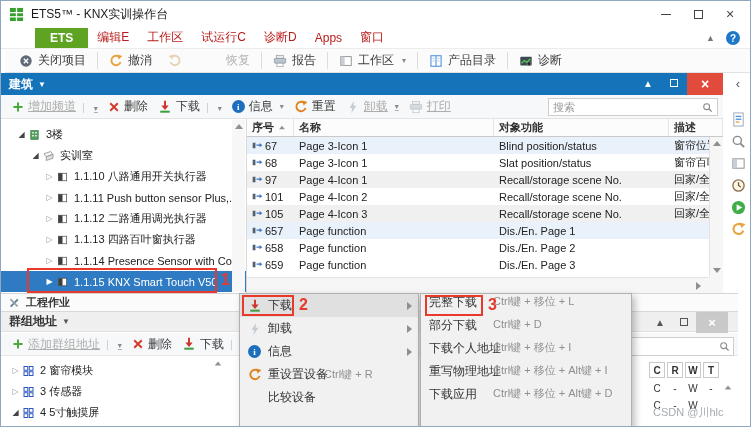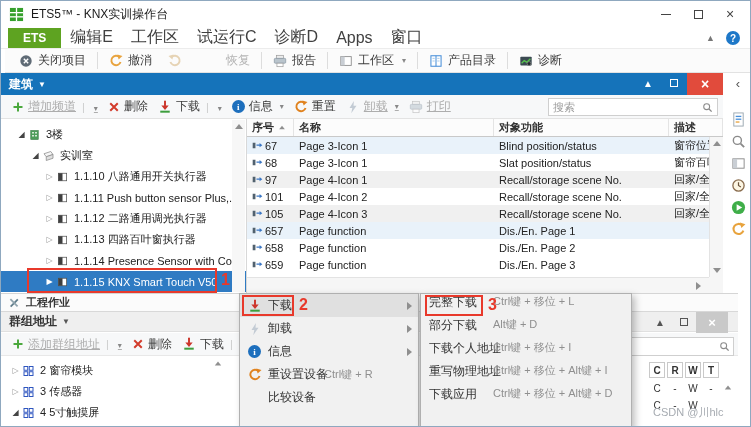--- a/index.html
+++ b/index.html
@@ -11,23 +11,23 @@
   }
   
   .titlebar{position:absolute;top:0;left:0;right:0;height:26px;display:flex;align-items:center;padding-left:8px;background:#fff;}
   .app-icon{width:15px;height:15px;flex:0 0 15px;}
   .win-title{margin-left:7px;font-size:12px;color:#1a1a1a;}
   .win-controls{position:absolute;right:4px;top:0;height:26px;display:flex;align-items:center;}
   .wc{width:32px;height:24px;display:flex;align-items:center;justify-content:center;color:#444;font-size:14px;}
   .wc .maxbox{width:9px;height:9px;border:1px solid #444;display:inline-block;}
   .wc .minline{width:10px;height:0;border-top:1.5px solid #444;display:inline-block;}
   
-  .menubar{position:absolute;top:26px;left:0;right:0;height:22px;display:flex;align-items:center;background:#fff;border-bottom:1px solid #ececec;}
+  .menubar{position:absolute;top:26px;left:0;right:0;height:22px;display:flex;align-items:center;background:#fff;border-bottom:1px solid #ececec;padding-left:27px;}
   .menu-ets{background:#5ea321;color:#fff;font-weight:bold;padding:3px 15px;margin-left:7px;font-size:12px;}
-  .menu-item{padding:3px 9px;color:#404040;font-size:16px;}
+  .menu-item{padding:3px 9px;color:#b91c1c;font-size:12px;}
   .menubar-right{position:absolute;right:10px;top:0;height:22px;display:flex;align-items:center;gap:11px;}
   .chev-up{color:#777;font-size:9px;}
   .help-badge{width:14px;height:14px;border-radius:50%;background:#1e78c8;color:#fff;font-size:10px;font-weight:bold;display:flex;align-items:center;justify-content:center;}
   
   .main-toolbar{position:absolute;top:48px;left:4px;right:0;height:24px;display:flex;align-items:center;background:#fbfbfb;border-bottom:1px solid #e2e2e2;padding-left:6px;}
   .tb-btn{display:flex;align-items:center;gap:5px;padding:0 8px;height:22px;font-size:12px;color:#3c3c3c;white-space:nowrap;}
   .tb-btn.disabled{color:#b5b5b5;gap:44px;}
   .tb-sep{width:1px;height:17px;background:#ddd;margin:0 3px;flex:0 0 1px;}
   .caret::after{content:"▾";font-size:8px;color:#888;margin-left:3px;}
   .splitbar{color:#ccc;margin:0 2px;font-size:11px;}
@@ -709,21 +709,21 @@
     </div>
   </div>
 
   <div class="submenu">
     <div class="sub-item">
       <span>完整下载</span>
       <span class="sc">Ctrl键 + 移位 + L</span>
     </div>
     <div class="sub-item">
       <span>部分下载</span>
-      <span class="sc">Alt键 + D</span>
+      <span class="sc">Ctrl键 + D</span>
     </div>
     <div class="sub-item">
       <span>下载个人地址</span>
       <span class="sc">Ctrl键 + 移位 + I</span>
     </div>
     <div class="sub-item">
       <span>重写物理地址</span>
       <span class="sc">Ctrl键 + 移位 + Alt键 + I</span>
     </div>
     <div class="sub-item">

